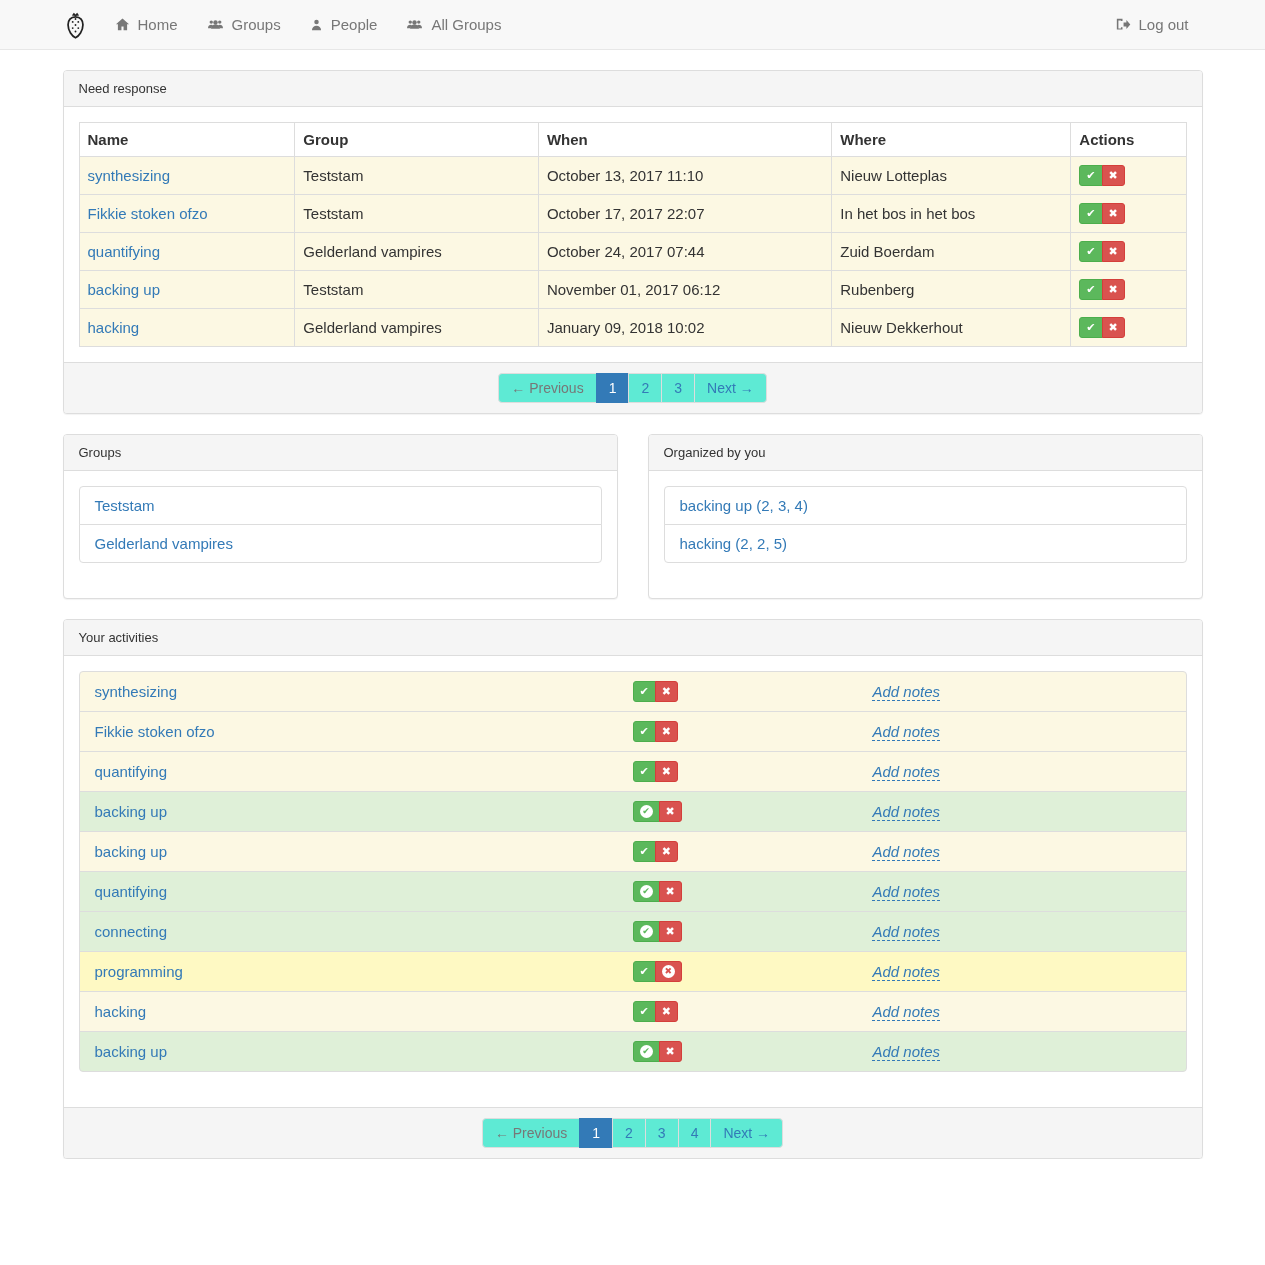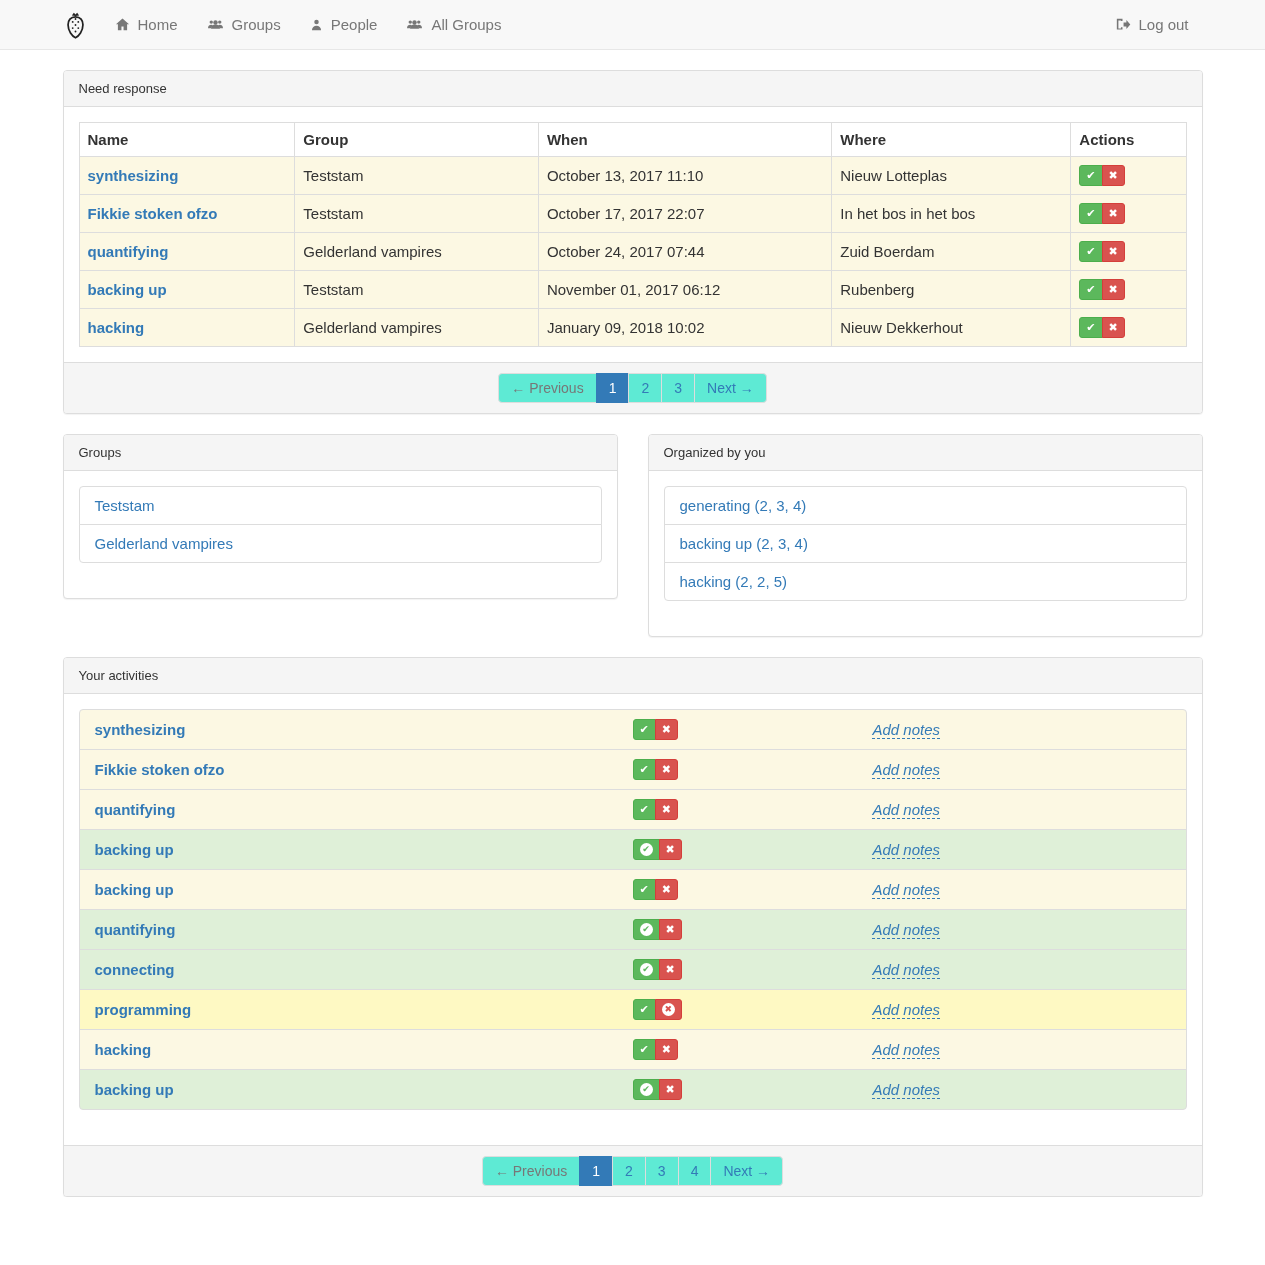--- a/index.html
+++ b/index.html
@@ -16,21 +16,21 @@
 
   
   .container { width:1170px; margin:0 auto; padding:0 15px; }
   .panel { border:1px solid #ddd; border-radius:4px; background:#fff; margin-top:20px; box-shadow:0 1px 1px rgba(0,0,0,.05); }
   .panel-heading { padding:10px 15px; background:#f5f5f5; border-bottom:1px solid #ddd; border-radius:3px 3px 0 0; font-size:13px; }
   .panel-body { padding:15px; }
   .panel-footer { padding:10px 15px; background:#f5f5f5; border-top:1px solid #ddd; border-radius:0 0 3px 3px; text-align:center; }
   .two-col { display:flex; gap:30px; align-items:flex-start; }
   .two-col > .col { flex:1; min-width:0; }
 
-  a.link { color:#337ab7; text-decoration:none; cursor:pointer;font-weight:bold; }
+  a.link { color:#337ab7; text-decoration:none; cursor:pointer; }
 
   
   table.nr-table { width:100%; border-collapse:collapse; font-size:15px; }
   .nr-table th, .nr-table td { border:1px solid #ddd; padding:8px; text-align:left; vertical-align:middle; }
   .nr-table th { font-weight:bold; background:#fff; }
   .nr-table tr.warning td { background:#fcf8e3; }
   .nr-table col.c-name{width:19.5%} .nr-table col.c-group{width:22%} .nr-table col.c-when{width:26.5%} .nr-table col.c-where{width:21.6%} .nr-table col.c-actions{width:10.4%}
 
   
   .btn-group { display:inline-flex; vertical-align:middle; }
@@ -313,21 +313,20 @@
             <a class="list-group-item">Gelderland vampires</a>
           </div>
         </div>
       </div>
     </div>
     <div class="col">
       <div class="panel">
         <div class="panel-heading">Organized by you</div>
         <div class="panel-body">
           <div class="list-group">
-            <a class="list-group-item">generating (2, 3, 4)</a>
             <a class="list-group-item">backing up (2, 3, 4)</a>
             <a class="list-group-item">hacking (2, 2, 5)</a>
           </div>
         </div>
       </div>
     </div>
   </div>
 
   <div class="panel">
     <div class="panel-heading">Your activities</div>

